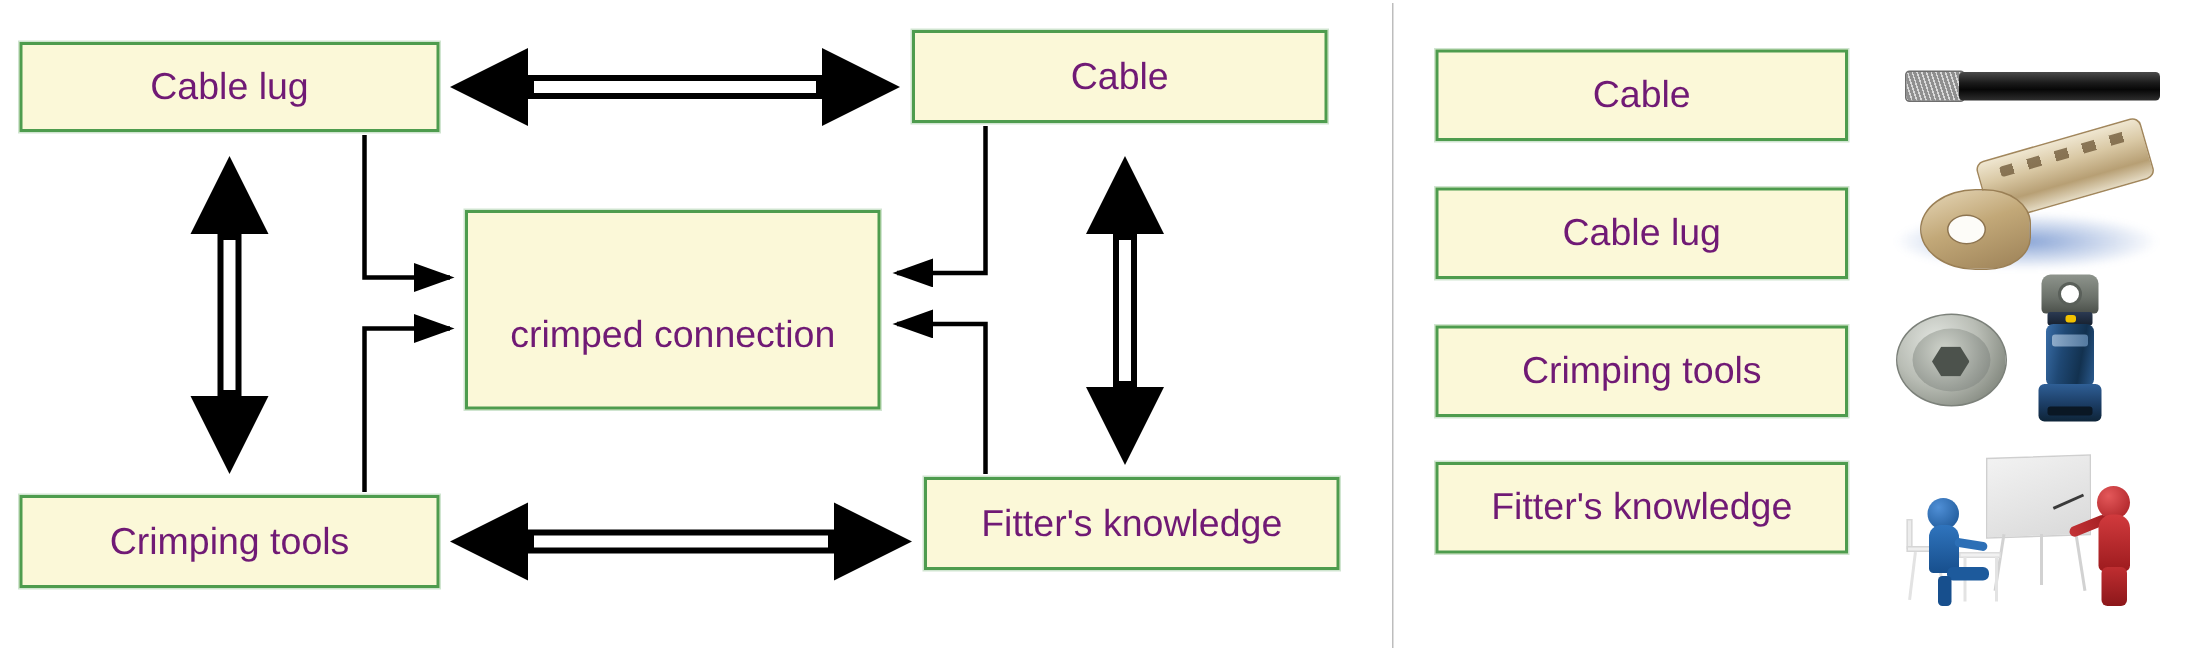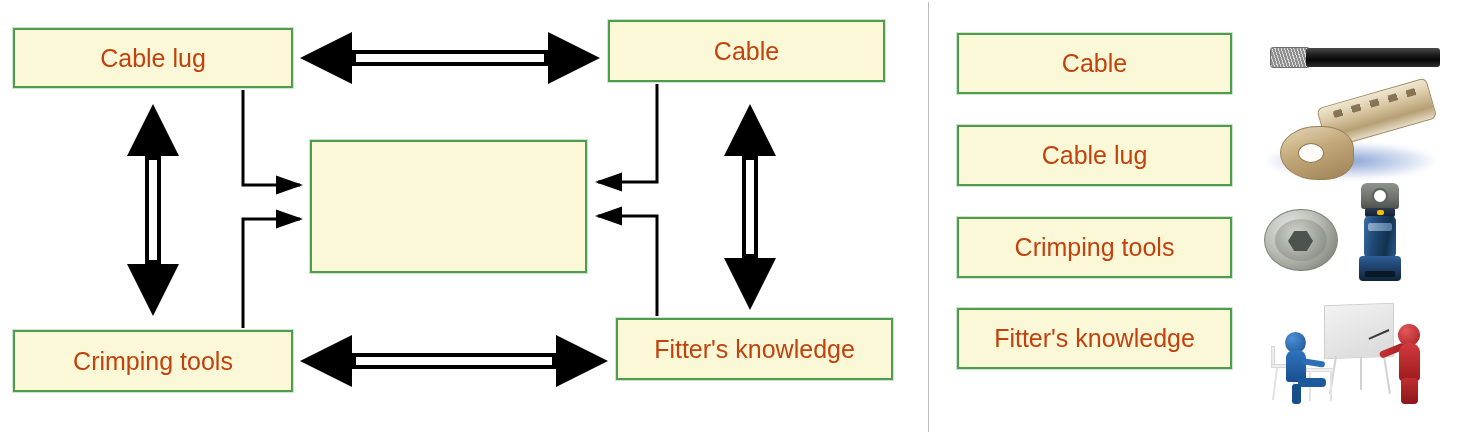--- a/index.html
+++ b/index.html
@@ -10,21 +10,21 @@
   }
   #stage{position:relative;width:1457px;height:434px;background:#fff;}
 
   
   .node{
     position:absolute;
     background:#FBF8D8;
     border:2px solid #4E9C4E;
     box-sizing:border-box;
     display:flex;align-items:center;justify-content:center;
-    color:#c2410c;
+    color:#701a75;
     line-height:1.15;
     text-align:center;
     box-shadow:0 0 0 1px rgba(120,180,120,.35);
   }
   .node span{display:block;}
 
   
   #n-cable-lug   {left:13px;  top:28px;  width:280px; height:60px; font-size:25px;}
   #n-cable       {left:608px; top:20px;  width:277px; height:62px; font-size:25px;}
   #n-crimping    {left:13px;  top:330px; width:280px; height:62px; font-size:25px;}
@@ -279,20 +279,21 @@
     <span>Crimping tools</span>
   </div>
 
   <div class="node" id="n-fitters">
     <span>Fitter's knowledge</span>
   </div>
 
   <div class="node" id="n-center">
     <span>
       <br>
+      <span>crimped connection</span>
     </span>
   </div>
 
   <div id="divider"></div>
 
   <div class="node rnode" id="r-cable">
     <span>Cable</span>
   </div>
 
   <div class="node rnode" id="r-cablelug">

